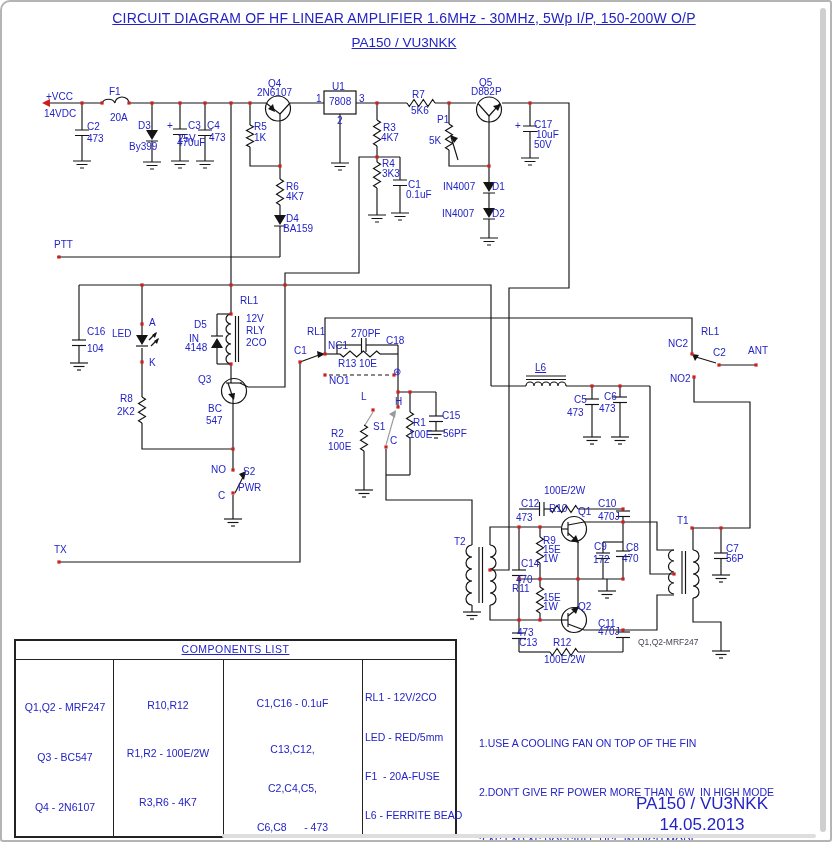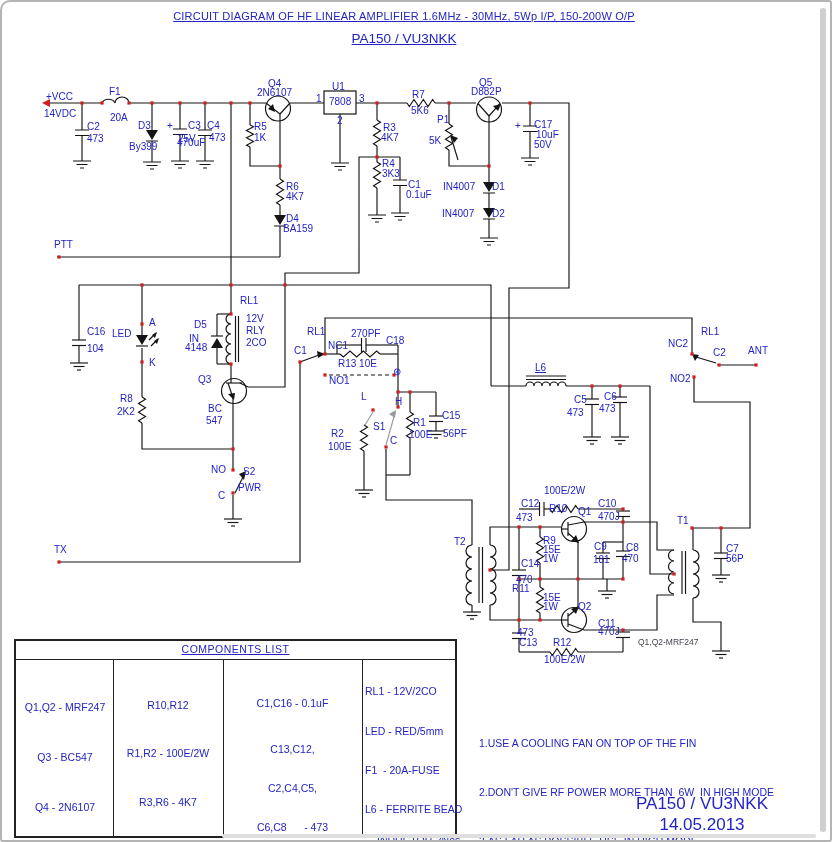--- a/index.html
+++ b/index.html
@@ -1,20 +1,20 @@
 <!DOCTYPE html>
 <html><head>
 <meta charset="utf-8">
 <style>
   html,body{margin:0;padding:0;background:#fff}
   .page{position:relative;width:832px;height:842px;background:#fff;
         font-family:"Liberation Sans",sans-serif;overflow:hidden;
         border:2px solid #b4b4b4;border-radius:10px 3px 3px 3px;box-sizing:border-box}
   .titles{position:absolute;left:0;right:24px;top:8px;text-align:center;color:#2323c6}
-  .t1{font-size:11px;text-decoration:underline;letter-spacing:.2px}
+  .t1{font-size:14px;text-decoration:underline;letter-spacing:.2px}
   .t2{font-size:13.5px;text-decoration:underline;margin-top:9px}
   .lb{position:absolute;font-size:10px;line-height:1.05;color:#2323c6;white-space:pre}
   .lb.sm{font-size:8.5px;color:#445}
   .lb.ul{text-decoration:underline}
   svg.canvas{position:absolute;left:0;top:0}
   .clist{position:absolute;left:12px;top:637px;width:443px;height:199px;
          border:2px solid #222;color:#2323c6;font-size:10.5px;box-sizing:border-box}
   .clist .hd{position:absolute;top:2px;left:0;right:0;text-align:center;
              text-decoration:underline;letter-spacing:.5px}
   .clist .hrule{position:absolute;top:18px;left:0;right:0;border-top:1.4px solid #222}
@@ -493,21 +493,21 @@
       <span class="lb" style="left: 547px; top: 502px;">R10</span>
       <span class="lb" style="left: 576px; top: 505px;">Q1</span>
       <span class="lb" style="left: 596px; top: 497px;">C10</span>
       <span class="lb" style="left: 596px; top: 510px;">470J</span>
       <span class="lb" style="left: 541px; top: 534px;">R9</span>
       <span class="lb" style="left: 541px; top: 543px;">15E</span>
       <span class="lb" style="left: 541px; top: 552px;">1W</span>
       <span class="lb" style="left: 519px; top: 557px;">C14</span>
       <span class="lb" style="left: 514px; top: 573px;">470</span>
       <span class="lb" style="left: 592px; top: 540px;">C9</span>
-      <span class="lb" style="left: 591px; top: 553px;">181</span>
+      <span class="lb" style="left: 591px; top: 553px;">172</span>
       <span class="lb" style="left: 624px; top: 541px;">C8</span>
       <span class="lb" style="left: 620px; top: 552px;">470</span>
       <span class="lb" style="left: 510px; top: 582px;">R11</span>
       <span class="lb" style="left: 541px; top: 591px;">15E</span>
       <span class="lb" style="left: 541px; top: 600px;">1W</span>
       <span class="lb" style="left: 576px; top: 600px;">Q2</span>
       <span class="lb" style="left: 596px; top: 617px;">C11</span>
       <span class="lb" style="left: 596px; top: 625px;">470J</span>
       <span class="lb" style="left: 515px; top: 626px;">473</span>
       <span class="lb" style="left: 517px; top: 636px;">C13</span>
@@ -552,21 +552,21 @@
       <div>C2,C4,C5,</div>
       <div>C6,C8      - 473</div>
       
       
       
       
       
       
     </div>
     <div class="col c4">
-      <div style="">RL1 - 12V/2CO</div>
+      <div style="margin-top:6px">RL1 - 12V/2CO</div>
       <div style="margin-top:8px">LED - RED/5mm</div>
       <div style="margin-top:8px">F1  - 20A-FUSE</div>
       <div style="margin-top:7px">L6 - FERRITE BEAD</div>
       <div class="ind">INDUCTOR-2Nos</div>
       
       
       
       
       
       

